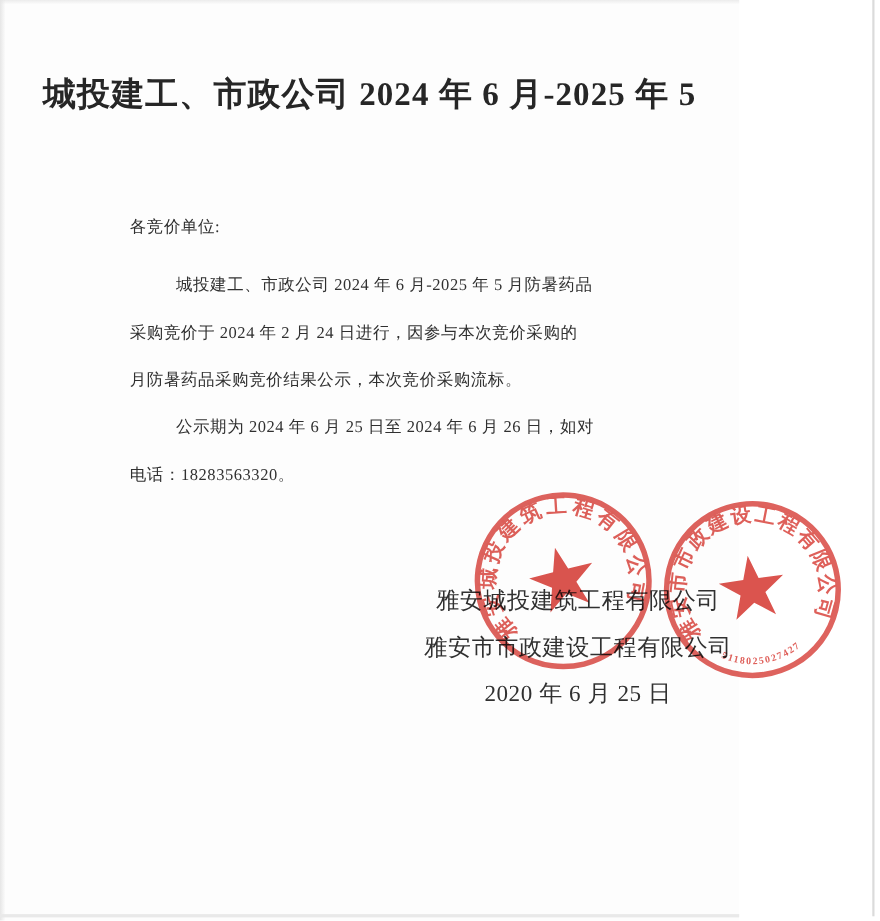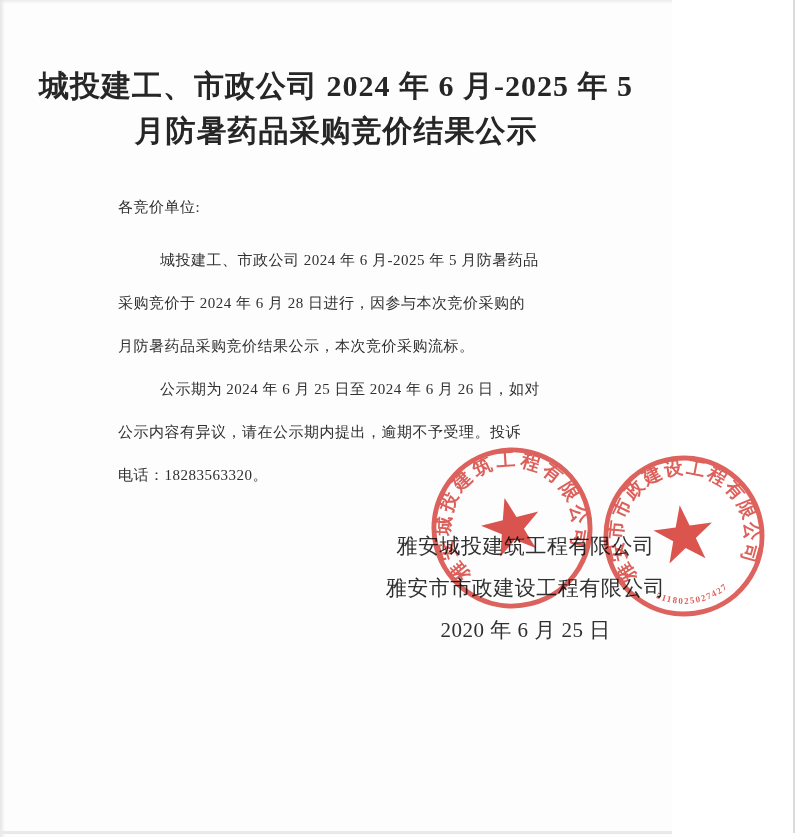--- a/index.html
+++ b/index.html
@@ -75,30 +75,28 @@
 
 <div class="page">
 
   <div class="edge-top"></div>
   <div class="edge-left"></div>
   <div class="edge-right"></div>
   <div class="edge-bottom"></div>
 
   <div class="title">
     <div>城投建工、市政公司 2024 年 6 月-2025 年 5</div>
-    <div>月防暑药品采购竞价结果公示</div>
   </div>
 
   <div class="body-text">
     <div class="body-line salutation">各竞价单位:</div>
     <div class="body-line indent">城投建工、市政公司 2024 年 6 月-2025 年 5 月防暑药品</div>
-    <div class="body-line">采购竞价于 2024 年 6 月 28 日进行，因参与本次竞价采购的</div>
+    <div class="body-line">采购竞价于 2024 年 2 月 24 日进行，因参与本次竞价采购的</div>
     <div class="body-line">月防暑药品采购竞价结果公示，本次竞价采购流标。</div>
     <div class="body-line indent">公示期为 2024 年 6 月 25 日至 2024 年 6 月 26 日，如对</div>
-    <div class="body-line">公示内容有异议，请在公示期内提出，逾期不予受理。投诉</div>
     <div class="body-line">电话：18283563320。</div>
   </div>
 
   <div class="signature">
     <div>雅安城投建筑工程有限公司</div>
     <div>雅安市市政建设工程有限公司</div>
     <div>2020 年 6 月 25 日</div>
   </div>
 
   <svg class="stamp stamp-1" width="190" height="190" viewBox="-95 -95 190 190">

